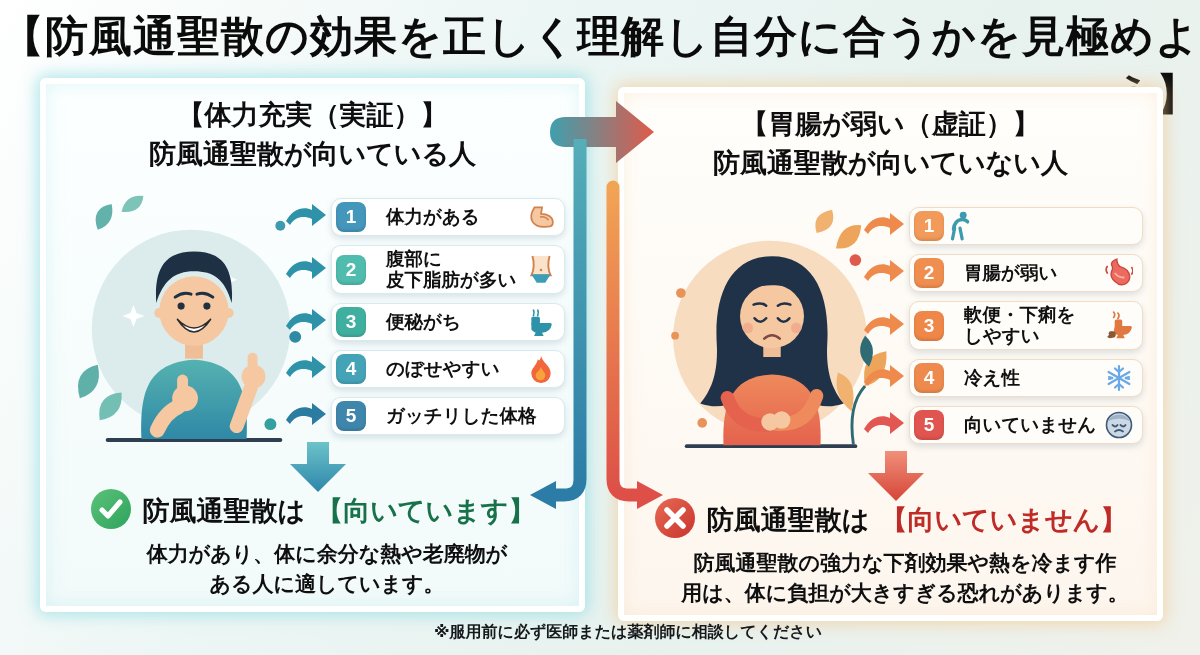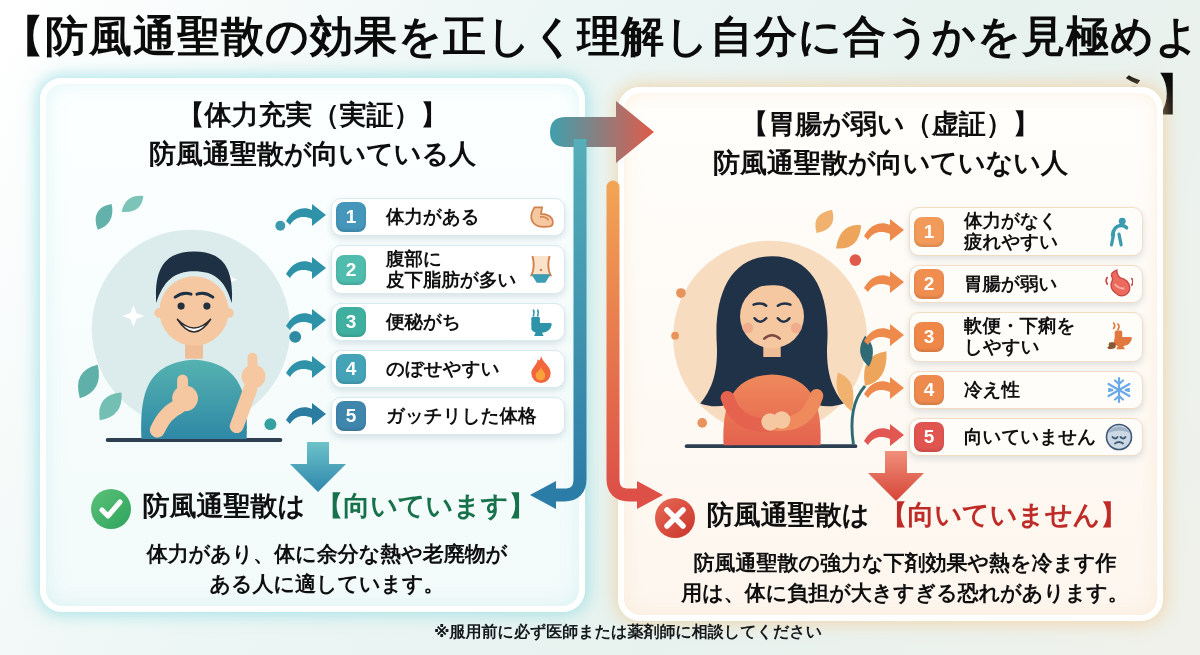--- a/index.html
+++ b/index.html
@@ -1,21 +1,21 @@
 <!DOCTYPE html>
 <html><head>
 <meta charset="utf-8">
 <style>
   * { margin:0; padding:0; box-sizing:border-box; }
   body { font-family:"Liberation Sans","DejaVu Sans",sans-serif; }
   .canvas { position:relative; width:1200px; height:655px; overflow:hidden;
     background:linear-gradient(120deg,#ffffff 0%,#ecf6f4 35%,#e7f2ef 65%,#f0f1ea 100%); }
   .title { position:absolute; top:8px; left:0; width:100%; text-align:right;
     font-size:43px; font-weight:900; color:#0b0b0b; letter-spacing:1px; }
-  .panel { position:absolute; top:78px; width:545px; height:534px; border-radius:22px;
+  .panel { position:absolute; top:78px; width:545px; height:534px; border-radius:6px;
     border:6px solid #ffffff; }
   .panel.left { left:40px; background:linear-gradient(180deg,#fcffff,#f2fafa);
     box-shadow:0 0 16px 3px rgba(125,215,221,.6), inset 0 0 18px rgba(150,222,226,.28); }
   .panel.right { left:618px; background:linear-gradient(180deg,#fffefb,#fdf6ee);
     box-shadow:0 0 16px 3px rgba(243,197,138,.6), inset 0 0 18px rgba(243,205,160,.28);margin-top:9px; }
   .heading { position:absolute; top:12px; left:0; width:100%; text-align:center;
     font-size:27px; font-weight:900; color:#0e0e0e; line-height:1.45; }
   .person { position:absolute; top:104px; left:22px; width:252px; height:258px; }
   .list { position:absolute; top:114px; right:14px; width:234px; display:flex; flex-direction:column; gap:9px; }
   .item { position:relative; display:flex; align-items:center; min-height:38px;
@@ -27,21 +27,21 @@
     align-items:center; justify-content:center; color:#fff; font-size:19px; font-weight:800;
     box-shadow:inset 0 -2px 3px rgba(0,0,0,.12); }
   .L1{background:#4596bb}.L2{background:#4fbcae}.L3{background:#3fb0a0}.L4{background:#45a3b8}.L5{background:#3f86ad}
   .R1{background:#f29a5a}.R2{background:#f08e50}.R3{background:#ef8748}.R4{background:#ee8a4e}.R5{background:#e05550}
   .itext { flex:1; padding-left:20px; font-size:18.5px; font-weight:800; color:#101010;
     line-height:1.12; white-space:pre-line; }
   .iicon { flex:none; width:32px; display:flex; justify-content:center; }
   .flow-arrow { position:absolute; left:-47px; top:50%; transform:translateY(-50%); }
   .down-arrow { position:absolute; top:358px; left:244px; }
   .conclusion { position:absolute; top:404px; left:0; width:100%; display:flex;
-    justify-content:center; gap:11px; }
+    align-items:center; justify-content:center; gap:11px; }
   .conc-text { font-size:27px; font-weight:900; color:#0f0f0f; }
   .conc-hl { font-size:27px; font-weight:900; }
   .panel.left  .conc-hl { color:#17714b; }
   .panel.right .conc-hl { color:#bf2b27; }
   .description { position:absolute; top:455px; left:0; width:100%; text-align:center;
     font-size:21px; font-weight:800; color:#0f0f0f; line-height:1.42; white-space:pre-line;padding-left:29px; }
   .connector { position:absolute; left:520px; top:95px; z-index:5; }
   .footer { position:absolute; top:622px; left:0; width:100%; text-align:center;
     font-size:16px; font-weight:700; color:#15191c;margin-left:28px; }
 </style>
@@ -245,22 +245,20 @@
       </svg>
     </div>
 
     <div class="list">
       <div class="item">
         <span class="flow-arrow">
           <svg width="42" height="24" viewBox="0 0 42 24">
               <path d="M1,18 C8,6 18,3 27,7 L27,1 L41,12 L27,23 L27,16 C18,12 10,14 5,22 Z" fill="#ef8a4d"></path>
             </svg></span>
         <span class="badge R1">1</span>
-        <span class="itext">体力がなく
-疲れやすい</span>
         <span class="iicon">
           <svg width="26" height="30" viewBox="0 0 24 28">
               <circle cx="15" cy="4" r="3.2" fill="#3c9bae"></circle>
               <path d="M6,17 Q7,9 13,8 Q17,7.5 19,10" stroke="#3c9bae" stroke-width="3.4" fill="none" stroke-linecap="round"></path>
               <path d="M7,16 L5,26 M12,16 L14,26" stroke="#3c9bae" stroke-width="3" stroke-linecap="round"></path>
             </svg>
           </span>
       </div>
       <div class="item">
         <span class="flow-arrow">

